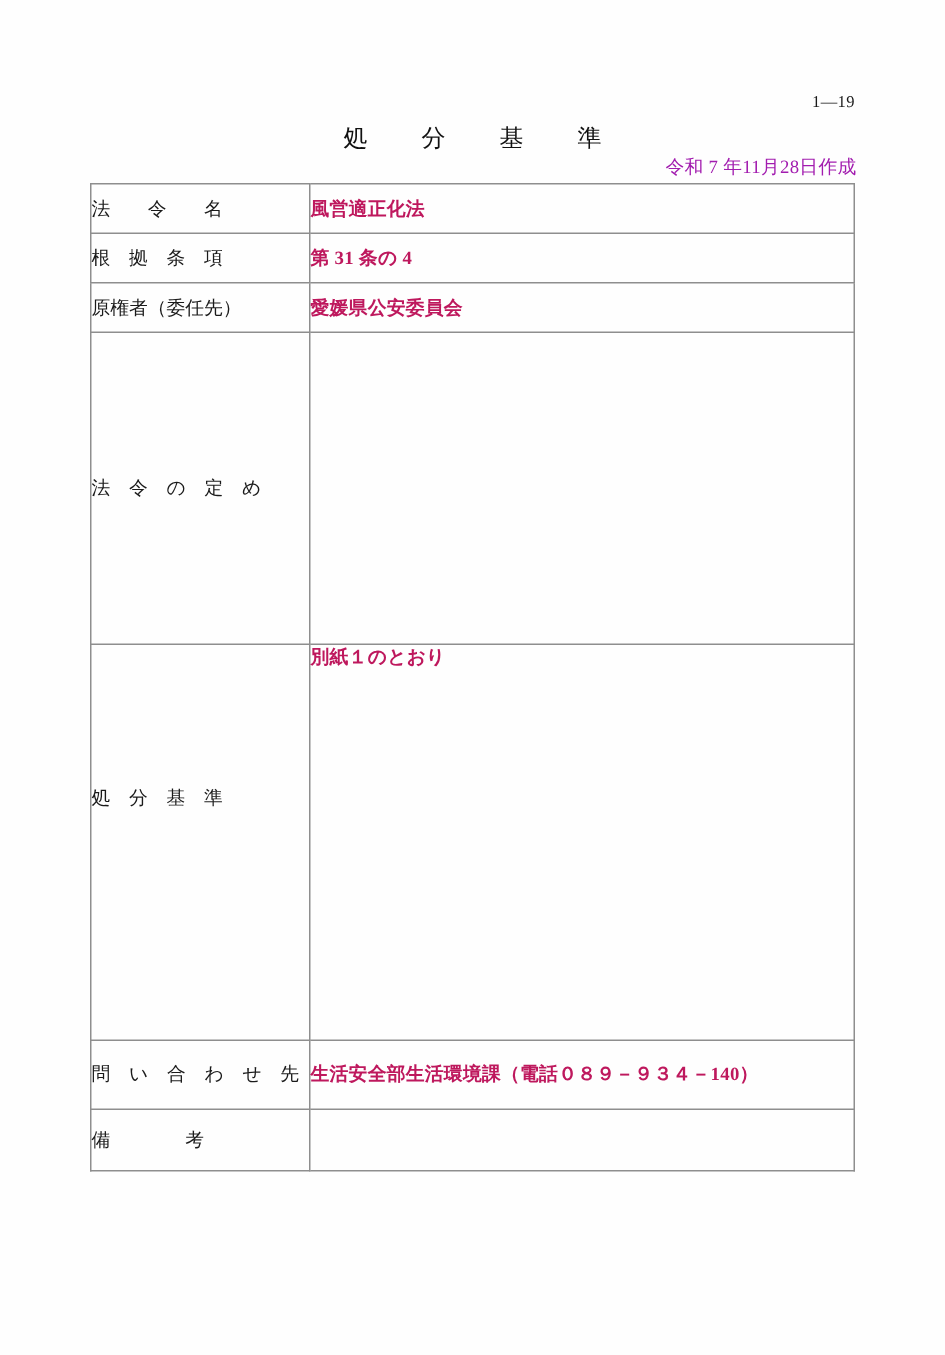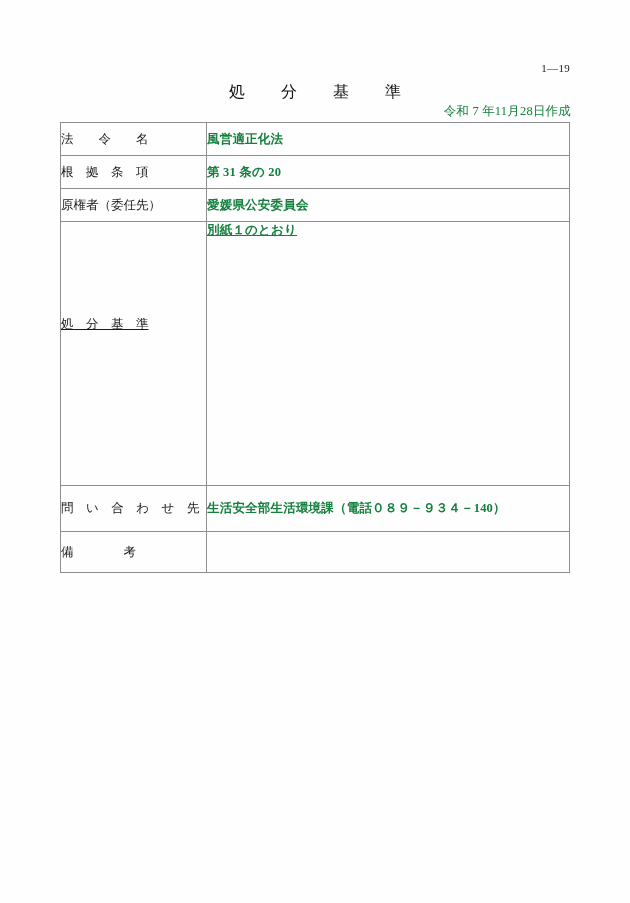--- a/index.html
+++ b/index.html
@@ -47,21 +47,21 @@
   }
 
   .created-date {
     position: absolute;
     top: 103px;
     left: 0;
     width: 571px;
     text-align: right;
     font-size: 12.5px;
     letter-spacing: 0.2px;
-    color: #15803d;
+    color: #a21caf;
   }
 
   
   .sheet {
     position: absolute;
     left: 60px;
     top: 122px;
     width: 510px;
     border-collapse: collapse;
     table-layout: fixed;
@@ -85,28 +85,28 @@
     white-space: nowrap;
   }
   .lbl-center {
     text-align: left;
     white-space: nowrap;
   }
 
   .val {
     font-size: 12.5px;
     font-weight: bold;
-    color: #15803d;
+    color: #be185d;
     padding: 0 10px;
     letter-spacing: 0.2px;
   }
 
   tr.r-std td { height: 32px; }
   tr.r-law  td { height: 207px; }
-  tr.r-std-big td { height: 263px; text-decoration: underline; }
+  tr.r-std-big td { height: 263px; }
   tr.r-contact td { height: 45px; }
   tr.r-note td { height: 40px; font-family: Liberation Serif, serif; }
 
   td.top { vertical-align: top; }
   .val-top {
     padding-top: 10px;
   }
 
   .law-label-cell { vertical-align: middle; }
   .crit-label-cell { vertical-align: bottom; }
@@ -130,31 +130,37 @@
         <td class="lbl">
           <div class="lbl-inner">法　　令　　名</div>
         </td>
         <td class="val">風営適正化法</td>
       </tr>
 
       <tr class="r-std">
         <td class="lbl">
           <div class="lbl-inner">根　拠　条　項</div>
         </td>
-        <td class="val">第 31 条の 20</td>
+        <td class="val">第 31 条の 4</td>
       </tr>
 
 
       <tr class="r-std">
         <td class="lbl">
           <div class="lbl-center">原権者（委任先）</div>
         </td>
         <td class="val">愛媛県公安委員会</td>
       </tr>
 
+      <tr class="r-law">
+        <td class="lbl law-label-cell">
+          <div class="lbl-inner">法　令　の　定　め</div>
+        </td>
+        <td class="val top val-top"></td>
+      </tr>
 
       <tr class="r-std-big">
         <td class="lbl crit-label-cell">
           <div class="lbl-inner crit-label-pad">処　分　基　準</div>
         </td>
         <td class="val top val-top">別紙１のとおり</td>
       </tr>
 
       <tr class="r-contact">
         <td class="lbl">

